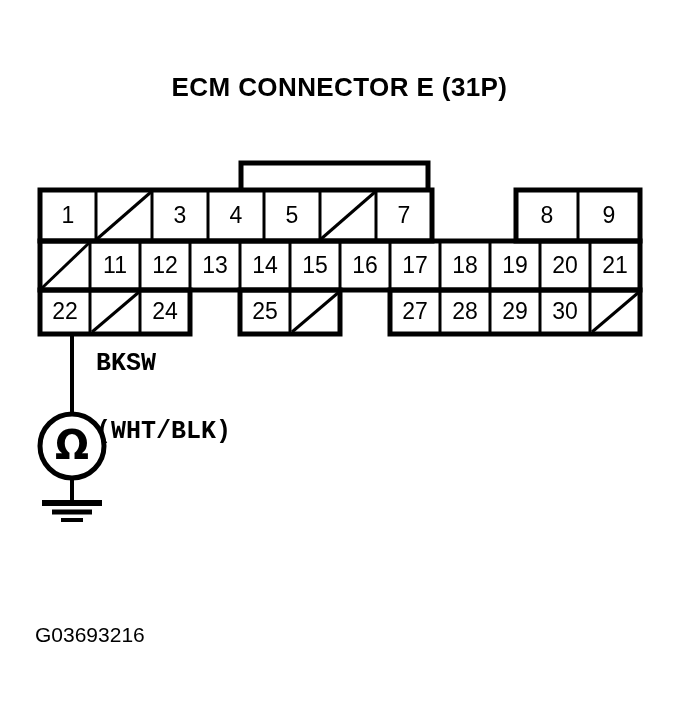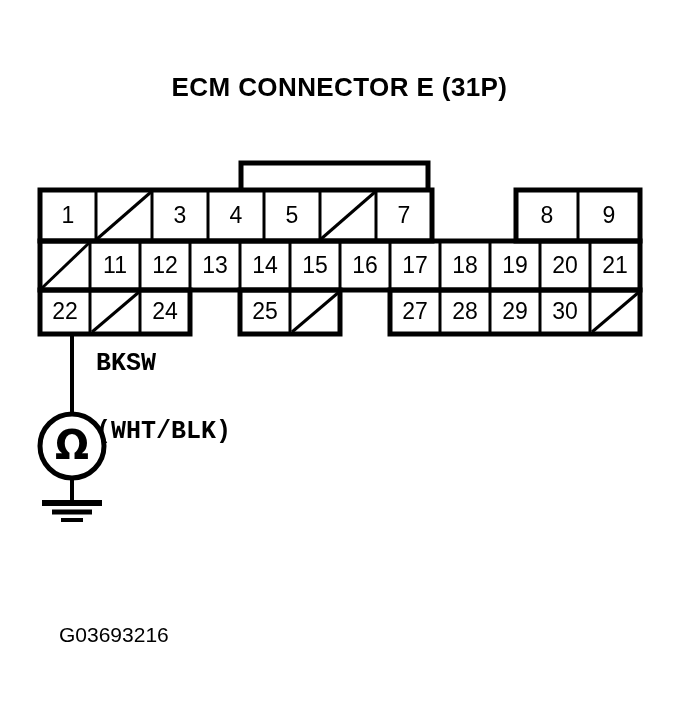--- a/index.html
+++ b/index.html
@@ -76,21 +76,20 @@
     white-space: nowrap;
   }
 
   
   .figure-id {
     position: absolute;
     left: 35px;
     top: 623px;
     font-size: 21px;
     white-space: nowrap;
-    margin-left: 24px;
   }
 </style>
 </head>
 <body>
 
 <div id="stage">
 
   <div class="title">ECM CONNECTOR E (31P)</div>
 
   <svg class="connector-svg" viewBox="0 0 679 727">

